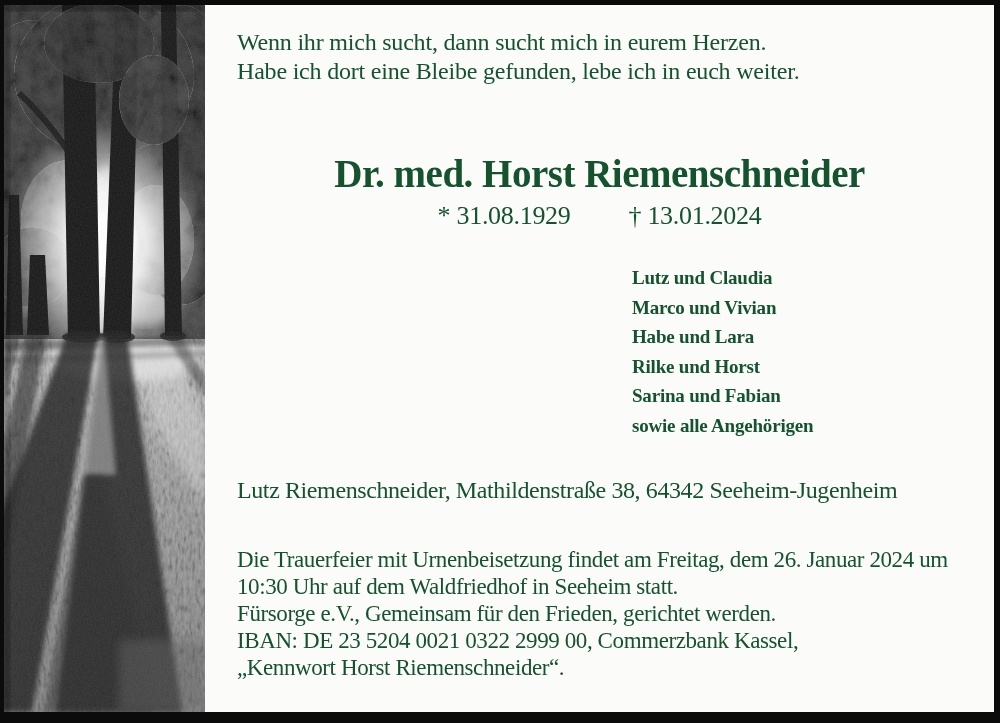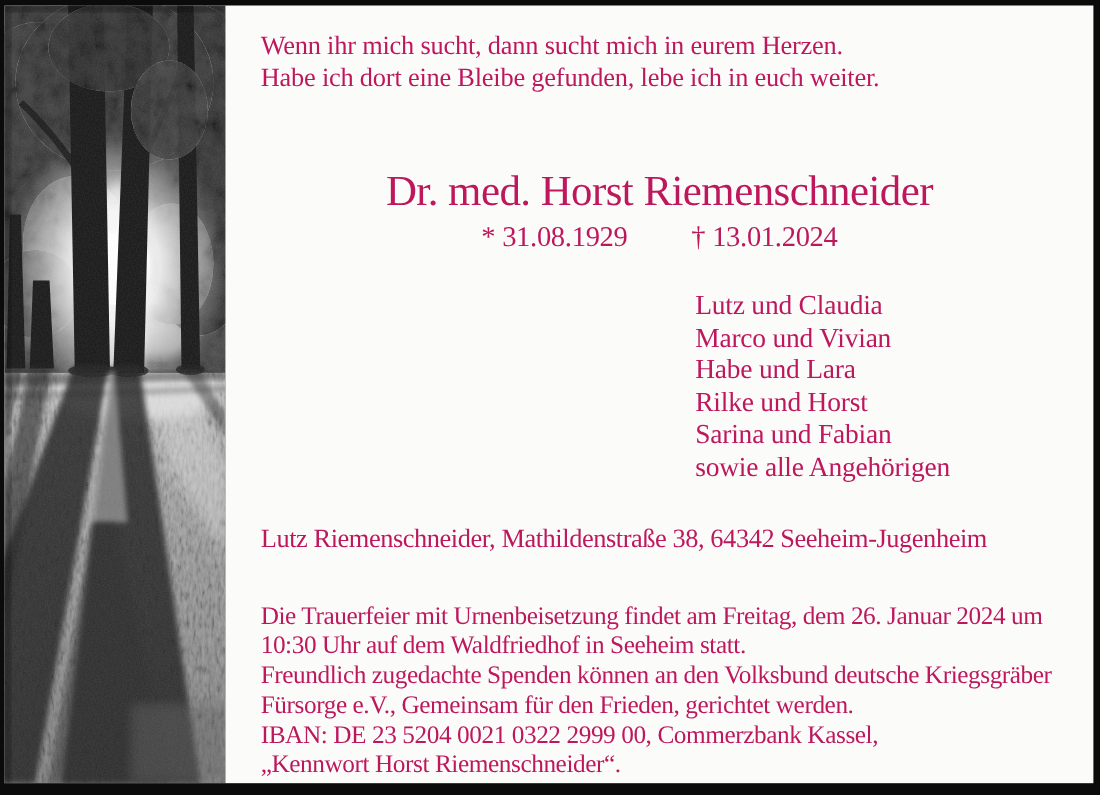--- a/index.html
+++ b/index.html
@@ -2,21 +2,21 @@
 <html><head>
 <meta charset="utf-8">
 <style>
   html, body { margin: 0; padding: 0; background: #ffffff; }
   .stage {
     position: relative;
     width: 1000px;
     height: 723px;
     background: #0b0b0b;
     font-family: "Liberation Serif", serif;
-    color: #be185d;
+    color: #14532d;
     overflow: hidden;
   }
   .photo {
     position: absolute;
     left: 4px; top: 5px;
     width: 201px; height: 707px;
     background: #888;
   }
   .photo svg { display: block; width: 100%; height: 100%; }
   .paper {
@@ -29,31 +29,31 @@
   .quote {
     left: 32px; top: 23px; width: 628px;
     font-size: 24px; line-height: 29px; letter-spacing: -0.2px;
   }
   .attribution {
     text-align: right; font-style: italic; padding-right: 4px; margin-top: 1px;
   }
   .title {
     left: 0; right: 0; top: 146px;
     text-align: center;
-    font-size: 39px; font-weight: normal; letter-spacing: -0.5px;
+    font-size: 39px; font-weight: bold; letter-spacing: -0.5px;
     white-space: nowrap;
   }
   .dates {
     left: 0; right: 0; top: 196px;
     display: flex; justify-content: center; gap: 58px;
     font-size: 26px; letter-spacing: -0.3px;
   }
   .names {
     left: 427px; top: 258px;
-    font-size: 25px; font-weight: normal; line-height: 29.5px; letter-spacing: -0.2px;
+    font-size: 19px; font-weight: bold; line-height: 29.5px; letter-spacing: -0.2px;
   }
   .contact {
     left: 32px; top: 471px;
     font-size: 24px; line-height: 28.5px; letter-spacing: -0.4px;
     white-space: nowrap;
   }
   .details {
     left: 32px; top: 541px;
     font-size: 23px; line-height: 27.1px; letter-spacing: -0.4px;
     white-space: nowrap;
@@ -215,20 +215,19 @@
       <div>sowie alle Angehörigen</div>
     </div>
 
     <div class="contact">
       <div>Lutz Riemenschneider, Mathildenstraße 38, 64342 Seeheim-Jugenheim</div>
     </div>
 
     <div class="details">
       <div>Die Trauerfeier mit Urnenbeisetzung findet am Freitag, dem 26. Januar 2024 um</div>
       <div>10:30 Uhr auf dem Waldfriedhof in Seeheim statt.</div>
-      <div>Freundlich zugedachte Spenden können an den Volksbund deutsche Kriegsgräber</div>
       <div>Fürsorge e.V., Gemeinsam für den Frieden, gerichtet werden.</div>
       <div>IBAN: DE 23 5204 0021 0322 2999 00, Commerzbank Kassel,</div>
       <div>„Kennwort Horst Riemenschneider“.</div>
     </div>
 
   </div>
 </div>
 
 </body></html>

